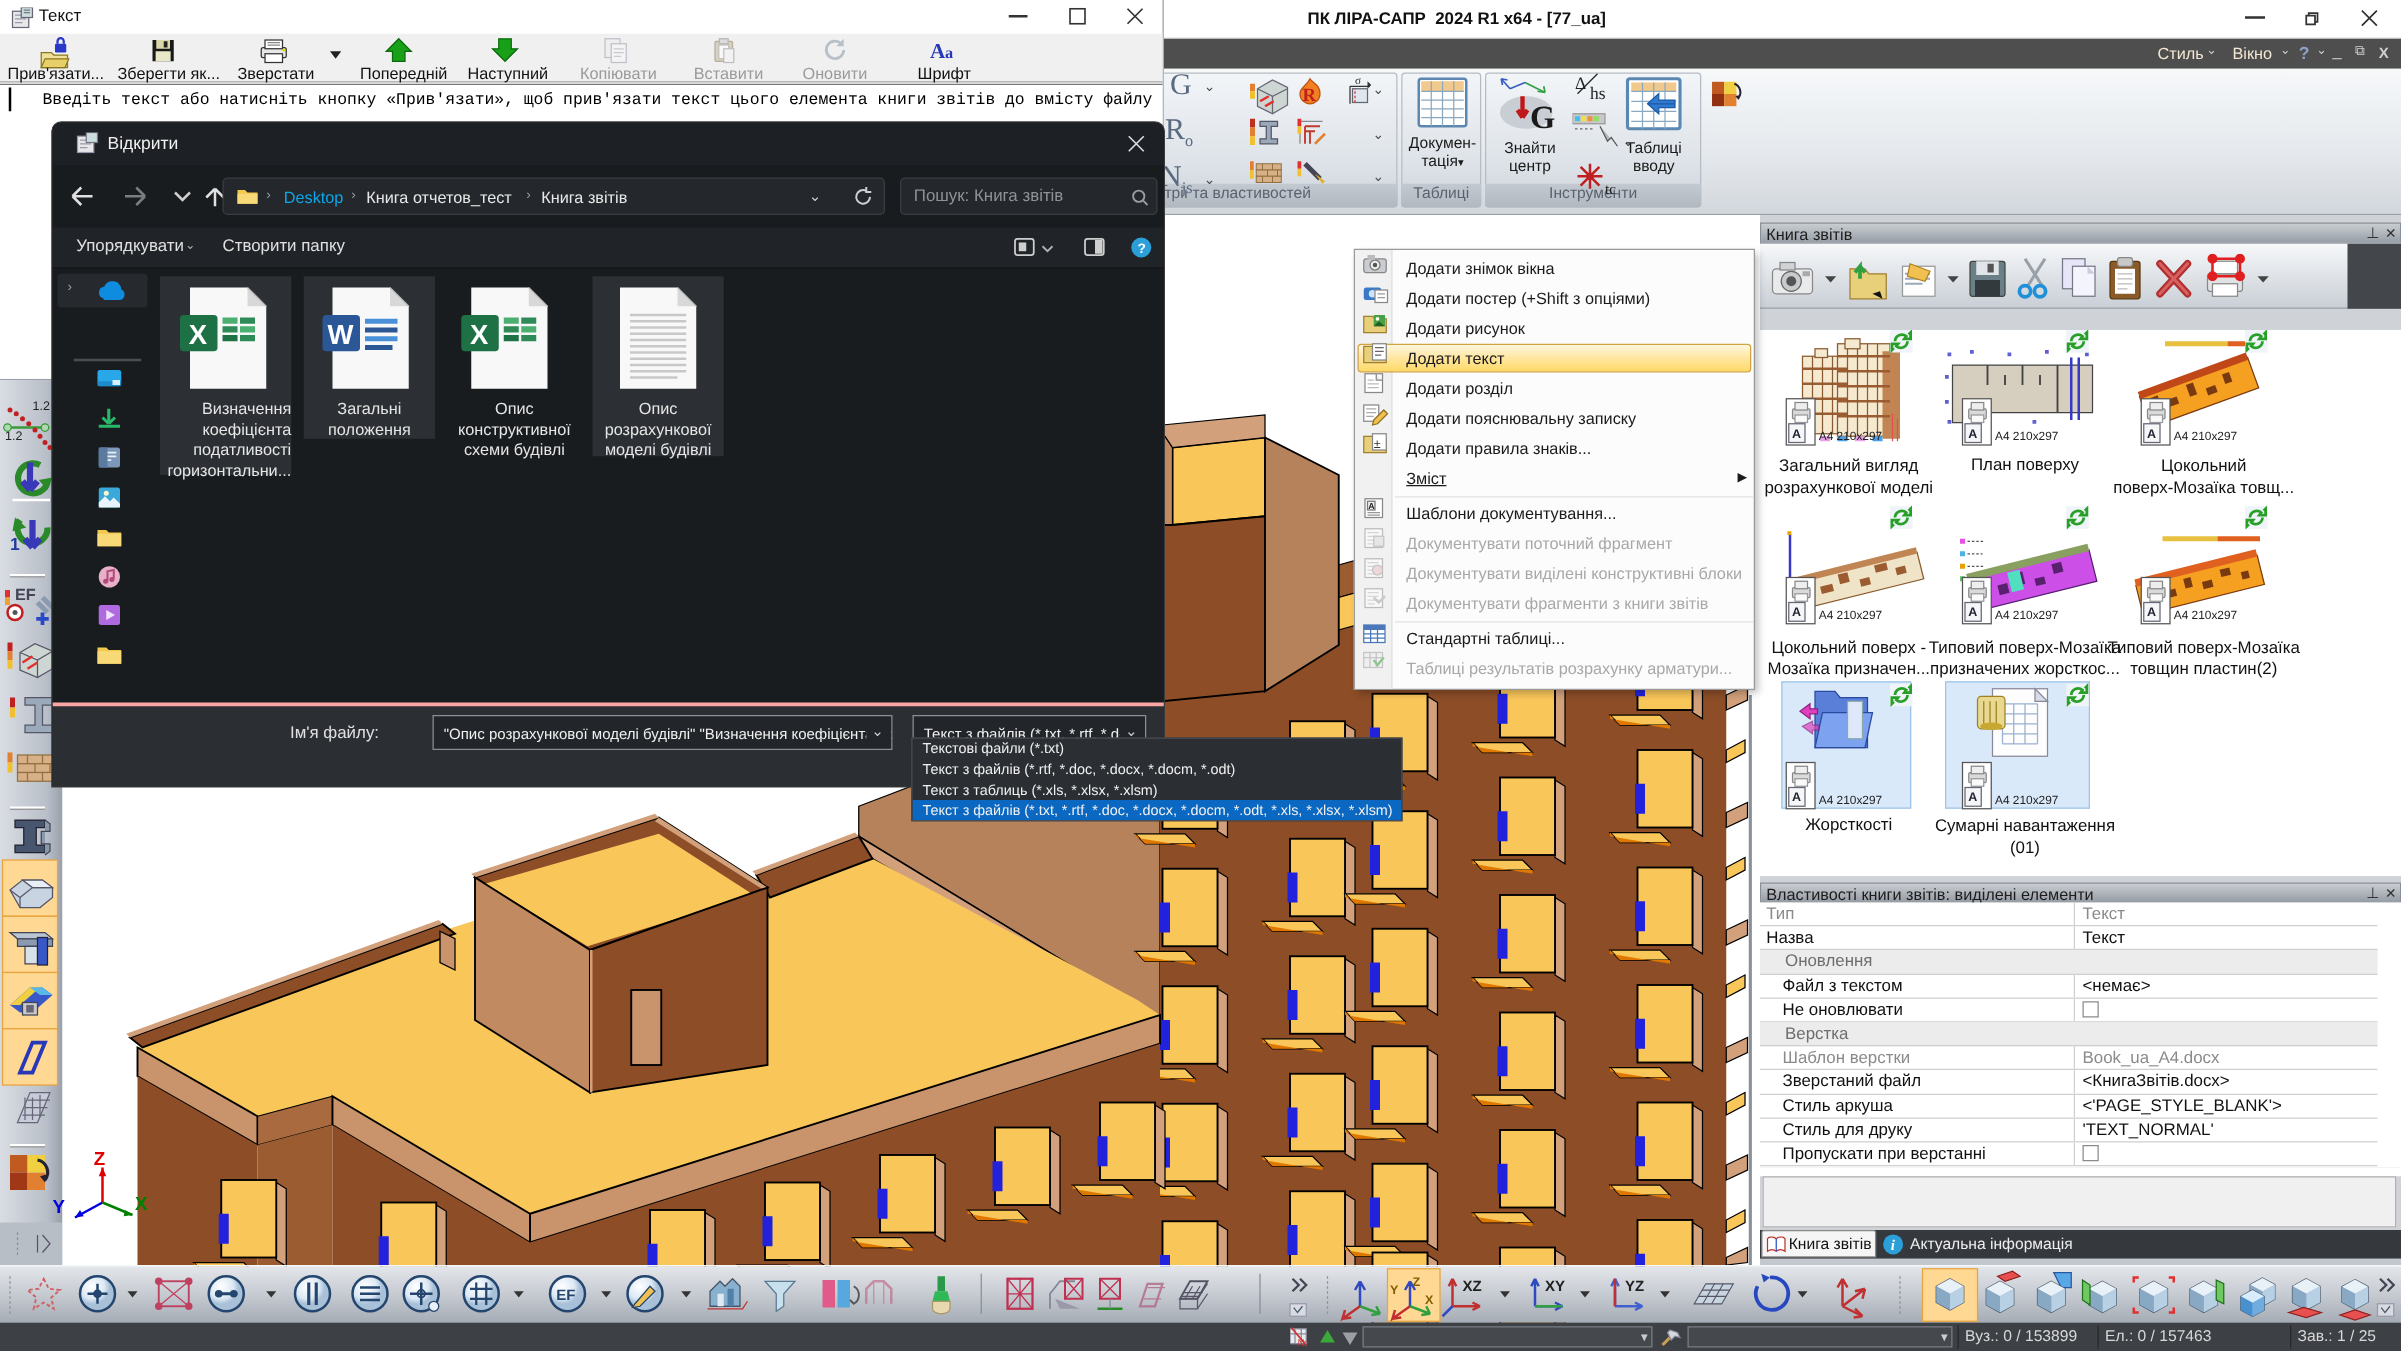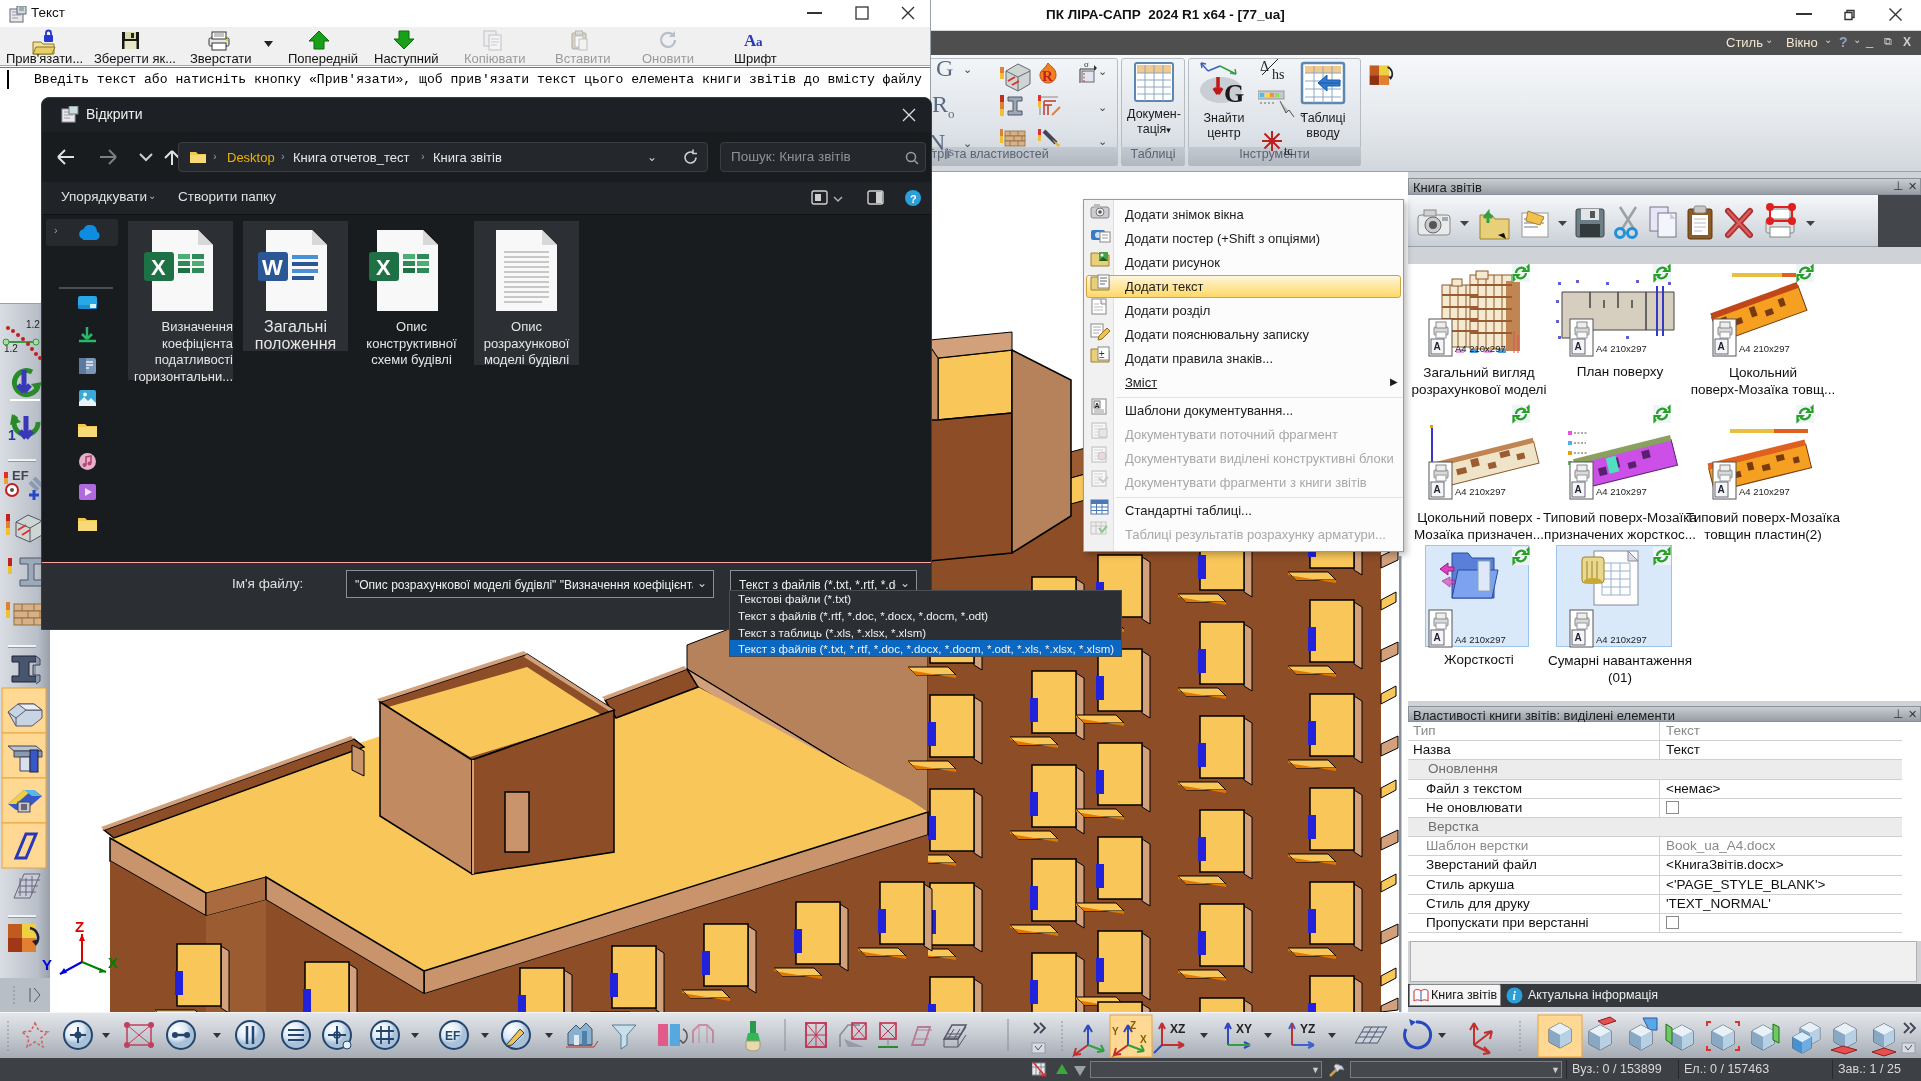--- a/index.html
+++ b/index.html
@@ -1140,21 +1140,21 @@
         <path d="M46 11h16m0 0l-7-7m7 7l-7 7" stroke="#7a7e82" stroke-width="2" fill="none"></path>
         <path d="M86 8l6 6 6-6" stroke="#cfcfcf" stroke-width="2" fill="none"></path>
         <path d="M118 19V5m0 0l-7 7m7-7l7 7" stroke="#e0e0e0" stroke-width="2" fill="none"></path>
       </svg>
       <div class="abs" style="left:136px;top:10px;width:530px;height:30px;background:#24282c;border:1px solid #3a3e44;border-radius:4px;">
         <svg class="abs" style="left:10px;top:7px" width="18" height="15" viewBox="0 0 18 15">
             <path d="M1 2h6l2 2h8v9H1z" fill="#f2c94c"></path>
             <path d="M1 5h16v8H1z" fill="#f7d978"></path>
           </svg>
         <span class="t" style="left:34px;top:7px;color:#9a9ea2;font-size:11px;">›</span>
-        <span class="t" style="left:48px;top:7px;color:#eab308;font-size:13px;">Desktop</span>
+        <span class="t" style="left:48px;top:7px;color:#0ea5e9;font-size:13px;">Desktop</span>
         <span class="t" style="left:102px;top:7px;color:#9a9ea2;font-size:11px;">›</span>
         <span class="t" style="left:114px;top:7px;color:#e8e8e8;font-size:13px;">Книга отчетов_тест</span>
         <span class="t" style="left:242px;top:7px;color:#9a9ea2;font-size:11px;">›</span>
         <span class="t" style="left:254px;top:7px;color:#e8e8e8;font-size:13px;">Книга звітів</span>
         <span class="t" style="left:468px;top:7px;color:#cfcfcf;font-size:12px;">⌄</span>
         <svg class="abs" style="left:503px;top:6px" width="17" height="17" viewBox="0 0 17 17">
             <path d="M14 8.5A5.5 5.5 0 1 1 11 3.6" fill="none" stroke="#cfcfcf" stroke-width="1.6"></path>
             <path d="M11 0.5v4h4" fill="none" stroke="#cfcfcf" stroke-width="1.6"></path>
           </svg>
       </div>
@@ -1275,26 +1275,26 @@
                 <path d="M8 22h45M8 27h45M8 32h45M8 37h45M8 42h45M8 47h45M8 52h45M8 57h45M8 62h45M8 67h45M8 72h38"></path>
               </g>
           </g>
         </defs>
         <use href="#xlsx" x="110" y="15"></use>
         <use href="#docx" x="224" y="15"></use>
         <use href="#xlsx" x="335" y="15"></use>
         <use href="#txtf" x="454" y="15"></use>
       </svg>
       <div class="t" style="left:86px;top:104px;width:105px;text-align:right;font-size:13px;color:#e6e6e6;line-height:16.5px;white-space:normal;">Визначення коефіцієнта податливості горизонтальни...</div>
-      <div class="t" style="left:201px;top:104px;width:105px;text-align:center;font-size:16px;color:#e6e6e6;line-height:16.5px;white-space:normal;">Загальні положення</div>
+      <div class="t" style="left:201px;top:104px;width:105px;text-align:center;font-size:13px;color:#e6e6e6;line-height:16.5px;white-space:normal;">Загальні положення</div>
       <div class="t" style="left:317px;top:104px;width:105px;text-align:center;font-size:13px;color:#e6e6e6;line-height:16.5px;white-space:normal;">Опис конструктивної схеми будівлі</div>
       <div class="t" style="left:432px;top:104px;width:105px;text-align:center;font-size:13px;color:#e6e6e6;line-height:16.5px;white-space:normal;">Опис розрахункової моделі будівлі</div>
     </div>
 
-    <div class="abs" style="left:0;top:464px;width:891px;height:69px;background:#2b2f34;border-top:1px solid #fca5a5;">
+    <div class="abs" style="left:0;top:464px;width:891px;height:69px;background:#2b2f34;border-top:3px solid #fca5a5;">
       <span class="t" style="left:190px;top:13px;color:#e0e0e0;font-size:13.5px;">Ім'я файлу:</span>
       <div class="abs" style="left:304px;top:7px;width:368px;height:28px;background:#22262a;border:1px solid #8a8f94;overflow:hidden;">
         <span class="t" style="left:8px;top:7px;color:#f0f0f0;font-size:12px;">"Опис розрахункової моделі будівлі" "Визначення коефіцієнта податливості гориз</span>
         <span class="t" style="left:346px;top:5px;color:#cfcfcf;font-size:12px;background:#22262a;padding:0 6px 2px 4px;">⌄</span>
       </div>
       <div class="abs" style="left:688px;top:7px;width:187px;height:28px;background:#22262a;border:1px solid #8a8f94;overflow:hidden;">
         <span class="t" style="left:8px;top:7px;color:#f0f0f0;font-size:12px;">Текст з файлів (*.txt, *.rtf, *.doc</span>
         <span class="t" style="left:165px;top:5px;color:#cfcfcf;font-size:12px;background:#22262a;padding:0 6px 2px 4px;">⌄</span>
       </div>
     </div>

